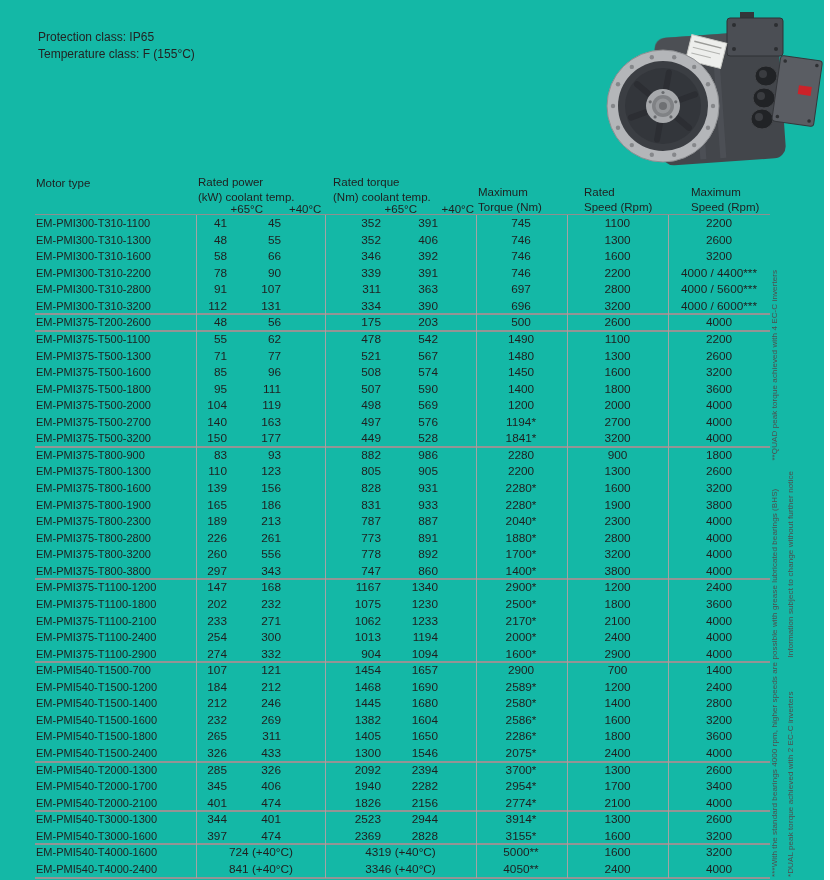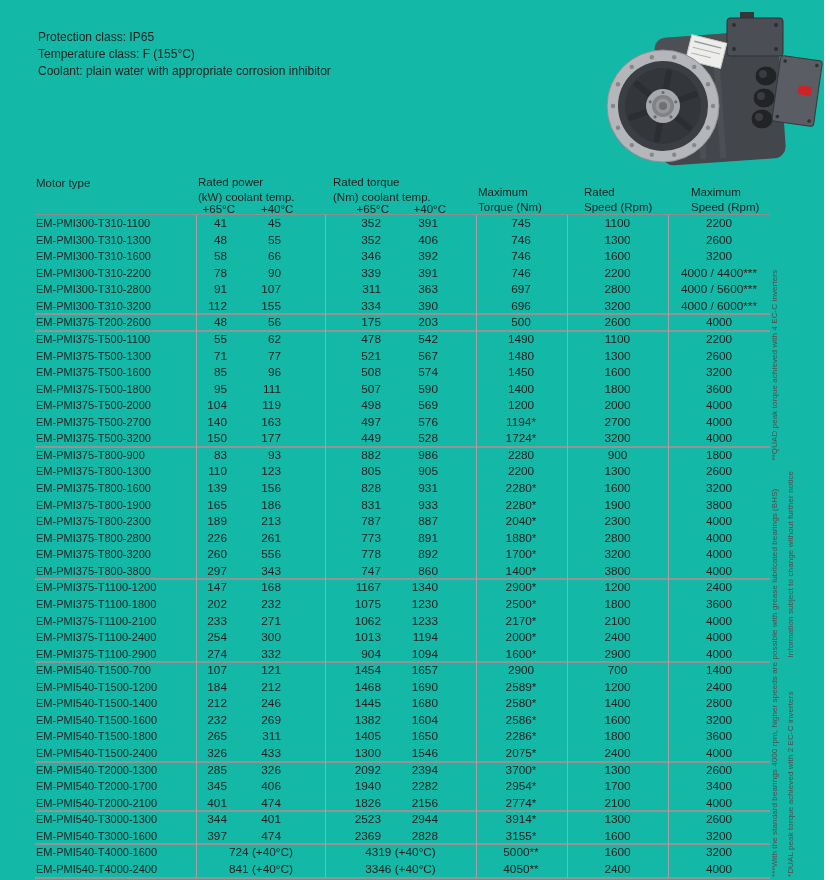--- a/index.html
+++ b/index.html
@@ -6,21 +6,21 @@
   .page{position:relative;width:824px;height:880px;background:#14b8a6;overflow:hidden;
         font-family:"Liberation Sans",sans-serif;color:#1f1f1f;}
   
   .info{position:absolute;left:38px;top:29px;font-size:12px;line-height:17px;color:#232323;}
   
   .photo{position:absolute;left:600px;top:6px;width:228px;height:170px;}
   
   .spec-table{position:absolute;left:35px;top:175px;width:735px;height:703px;font-size:11.5px;}
   .thead{position:relative;height:40px;border-bottom:1px solid #8f8f8f;box-sizing:border-box;}
   .h{position:absolute;white-space:nowrap;line-height:14px;}
-  .h.r{text-align:right;box-sizing:border-box;}
+  .h.r{text-align:right;box-sizing:border-box;margin-left:28px;}
   .tbody{position:relative;}
   .tgroup{position:relative;}
   .tgroup::after{content:'';position:absolute;left:0;right:0;bottom:-1px;height:2px;background:#949494;}
   .trow{display:grid;grid-template-columns:161px 65px 65px 74px 75px 92px 101px 102px;
         height:16.575px;line-height:16.6px;}
   .trow.combined{grid-template-columns:161px 130px 149px 92px 101px 102px;}
   .cell{white-space:nowrap;overflow:visible;}
   .c-model{text-align:left;padding-left:1px;font-size:11px;}
   .c-p65{text-align:right;padding-right:34px;font-size:11.8px;}
   .c-p40{text-align:right;padding-right:45px;font-size:11.8px;}
@@ -35,21 +35,20 @@
   .fg2{margin-left:34px;}
 </style>
 </head>
 <body>
 
 <div class="page">
 
   <div class="info">
     <div>Protection class: IP65</div>
     <div>Temperature class: F (155°C)</div>
-    <div>Coolant: plain water with appropriate corrosion inhibitor</div>
   </div>
 
   <svg class="photo" viewBox="0 0 228 170">
 
     <g transform="rotate(-4 120 90)">
       <rect x="58" y="28" width="124" height="128" rx="12" fill="#43464b"></rect>
       <rect x="58" y="28" width="124" height="20" rx="10" fill="#54575d" opacity="0.55"></rect>
       <rect x="96" y="40" width="6" height="112" fill="#4c4f55"></rect>
       <rect x="116" y="38" width="6" height="114" fill="#4c4f55"></rect>
     </g>
@@ -192,21 +191,21 @@
             <div class="cell c-p40">107</div>
             <div class="cell c-t65">311</div>
             <div class="cell c-t40">363</div>
             <div class="cell c-tmax">697</div>
             <div class="cell c-nr">2800</div>
             <div class="cell c-nmax">4000 / 5600***</div>
           </div>
           <div class="trow">
             <div class="cell c-model">EM-PMI300-T310-3200</div>
             <div class="cell c-p65">112</div>
-            <div class="cell c-p40">155</div>
+            <div class="cell c-p40">131</div>
             <div class="cell c-t65">334</div>
             <div class="cell c-t40">390</div>
             <div class="cell c-tmax">696</div>
             <div class="cell c-nr">3200</div>
             <div class="cell c-nmax">4000 / 6000***</div>
           </div>
         </div>
         <div class="tgroup">
           <div class="trow">
             <div class="cell c-model">EM-PMI375-T200-2600</div>
@@ -279,21 +278,21 @@
             <div class="cell c-tmax">1194*</div>
             <div class="cell c-nr">2700</div>
             <div class="cell c-nmax">4000</div>
           </div>
           <div class="trow">
             <div class="cell c-model">EM-PMI375-T500-3200</div>
             <div class="cell c-p65">150</div>
             <div class="cell c-p40">177</div>
             <div class="cell c-t65">449</div>
             <div class="cell c-t40">528</div>
-            <div class="cell c-tmax">1724*</div>
+            <div class="cell c-tmax">1841*</div>
             <div class="cell c-nr">3200</div>
             <div class="cell c-nmax">4000</div>
           </div>
         </div>
         <div class="tgroup">
           <div class="trow">
             <div class="cell c-model">EM-PMI375-T800-900</div>
             <div class="cell c-p65">83</div>
             <div class="cell c-p40">93</div>
             <div class="cell c-t65">882</div>

